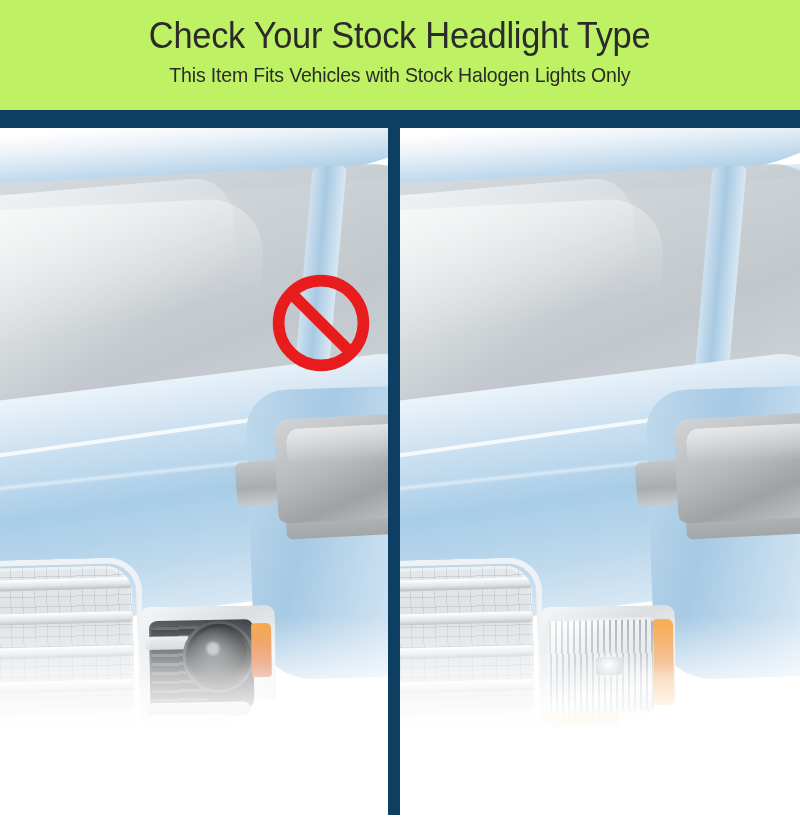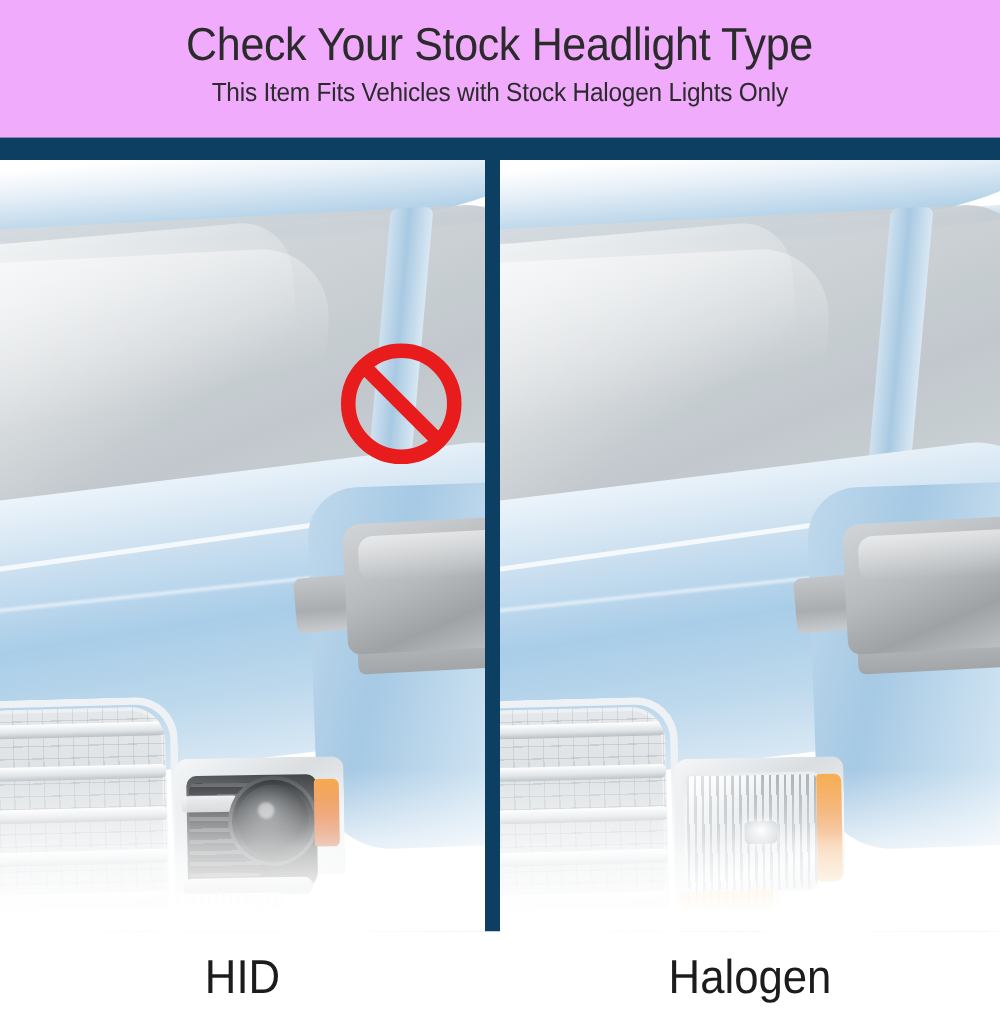--- a/index.html
+++ b/index.html
@@ -8,21 +8,21 @@
     width:800px; height:819px;
     background:#ffffff;
     font-family:"Liberation Sans", sans-serif;
     overflow:hidden;
   }
   #root { position:relative; width:800px; height:819px; background:#fff; }
 
   
   .header {
     position:absolute; left:0; top:0; width:800px; height:110px;
-    background:#f0abfc;
+    background:#bef264;
     display:flex; flex-direction:column;
     align-items:center; justify-content:flex-start;
     padding-top:14px;
   }
   .title {
     font-size:37px; line-height:44px; font-weight:400;
     color:#2b2b2b; letter-spacing:-0.3px;
     transform:scaleX(0.93); transform-origin:center;
     white-space:nowrap;
   }
@@ -433,18 +433,14 @@
         </div>
 
         <div class="photo-fade"></div>
       </div>
 
     </div>
   </div>
 
   <div class="divider"></div>
 
-  <div class="caption-row">
-    <div class="caption left">HID</div>
-    <div class="caption right">Halogen</div>
-  </div>
 
 </div>
 
 </body></html>

